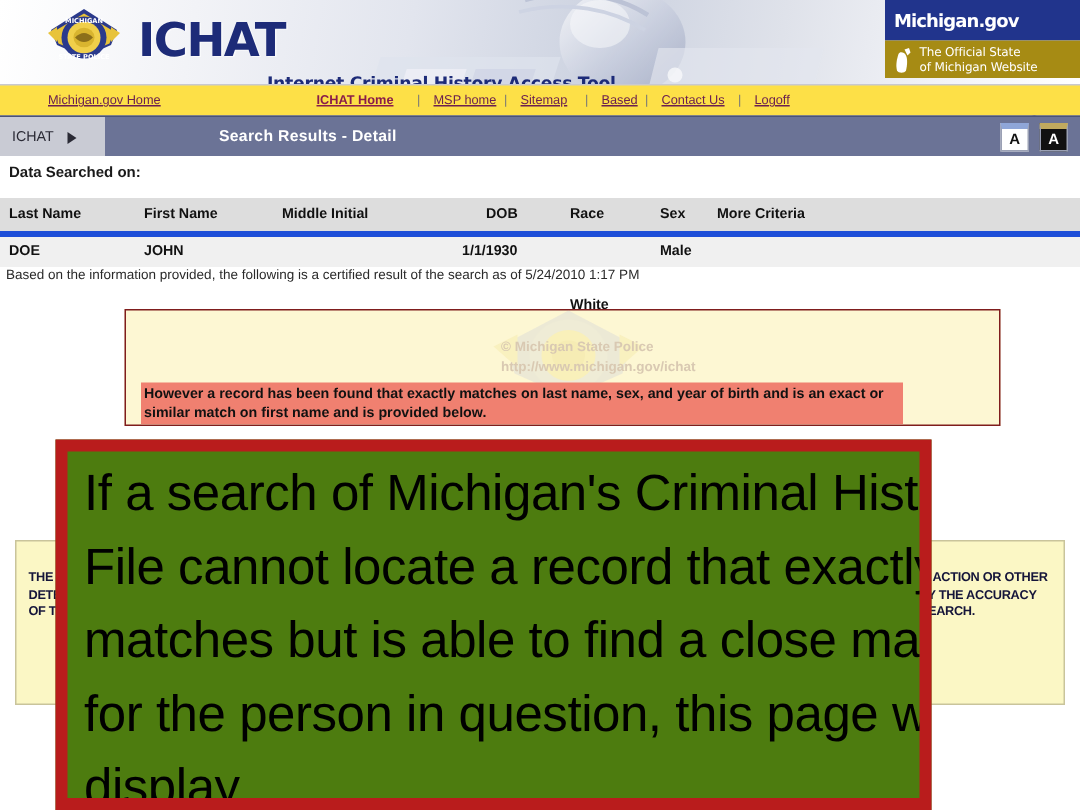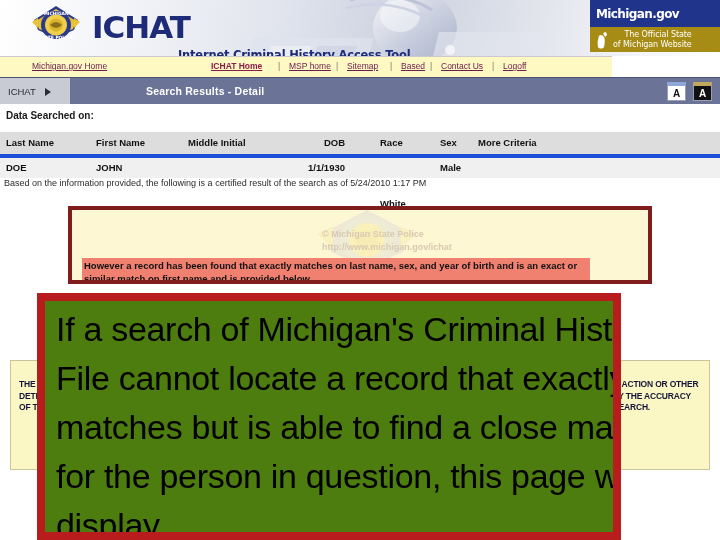--- a/index.html
+++ b/index.html
@@ -75,38 +75,37 @@
     font-weight: bold;
     color: #ffffff;
     letter-spacing: -0.6px;
   }
   .mi-badge-bot {
     height: 25px;
     background: #a68b14;
     display: flex;
     align-items: center;
     padding-left: 4px;
-    text-align: right;
   }
   .mi-badge-bot .mitten { width: 16px; height: 20px; flex: 0 0 16px; }
   .mi-badge-bot .txt {
     font-family: "DejaVu Sans", sans-serif;
     font-size: 8px;
     color: #ffffff;
     line-height: 10px;
     margin-left: 3px;
     letter-spacing: -0.1px;
   }
 
   
   .navbar {
     position: absolute;
     left: 0; top: 56px;
-    width: 612px; height: 20px;
-    background: #fef9c3;
+    width: 720px; height: 20px;
+    background: #fde047;
     border-top: 1px solid #c9c9cf;
   }
   .nav-link {
     position: absolute;
     top: 4px;
     font-size: 8.5px;
     color: #6b2050;
     text-decoration: underline;
     white-space: nowrap;
     cursor: pointer;
@@ -227,25 +226,25 @@
   .cert-line {
     position: absolute;
     left: 4px; top: 74px;
     font-size: 9px;
     color: #2a2a2a;
   }
 
   
   .notice {
     position: absolute;
-    left: 68px; top: 102px;
+    left: 83px; top: 102px;
     width: 584px;
     height: 78px;
     background: #fdf7d3;
-    border: 4px solid #7f1d1d;
+    border: 1px solid #7f1d1d;
     box-sizing: border-box;
     overflow: hidden;
   }
   .notice-wm {
     position: absolute;
     left: 165px; top: -4px;
     width: 260px; height: 82px;
     opacity: .42;
     pointer-events: none;
   }

